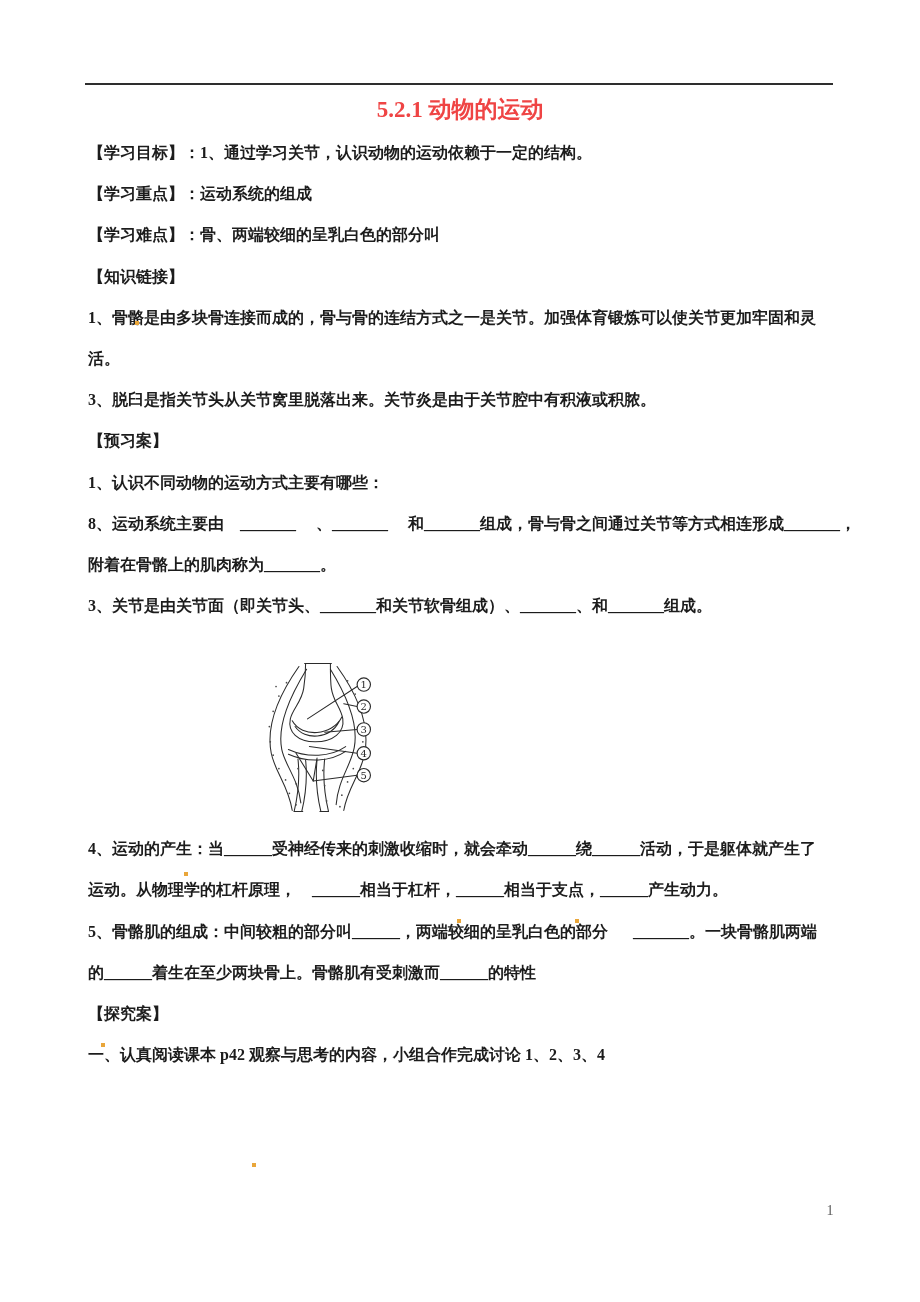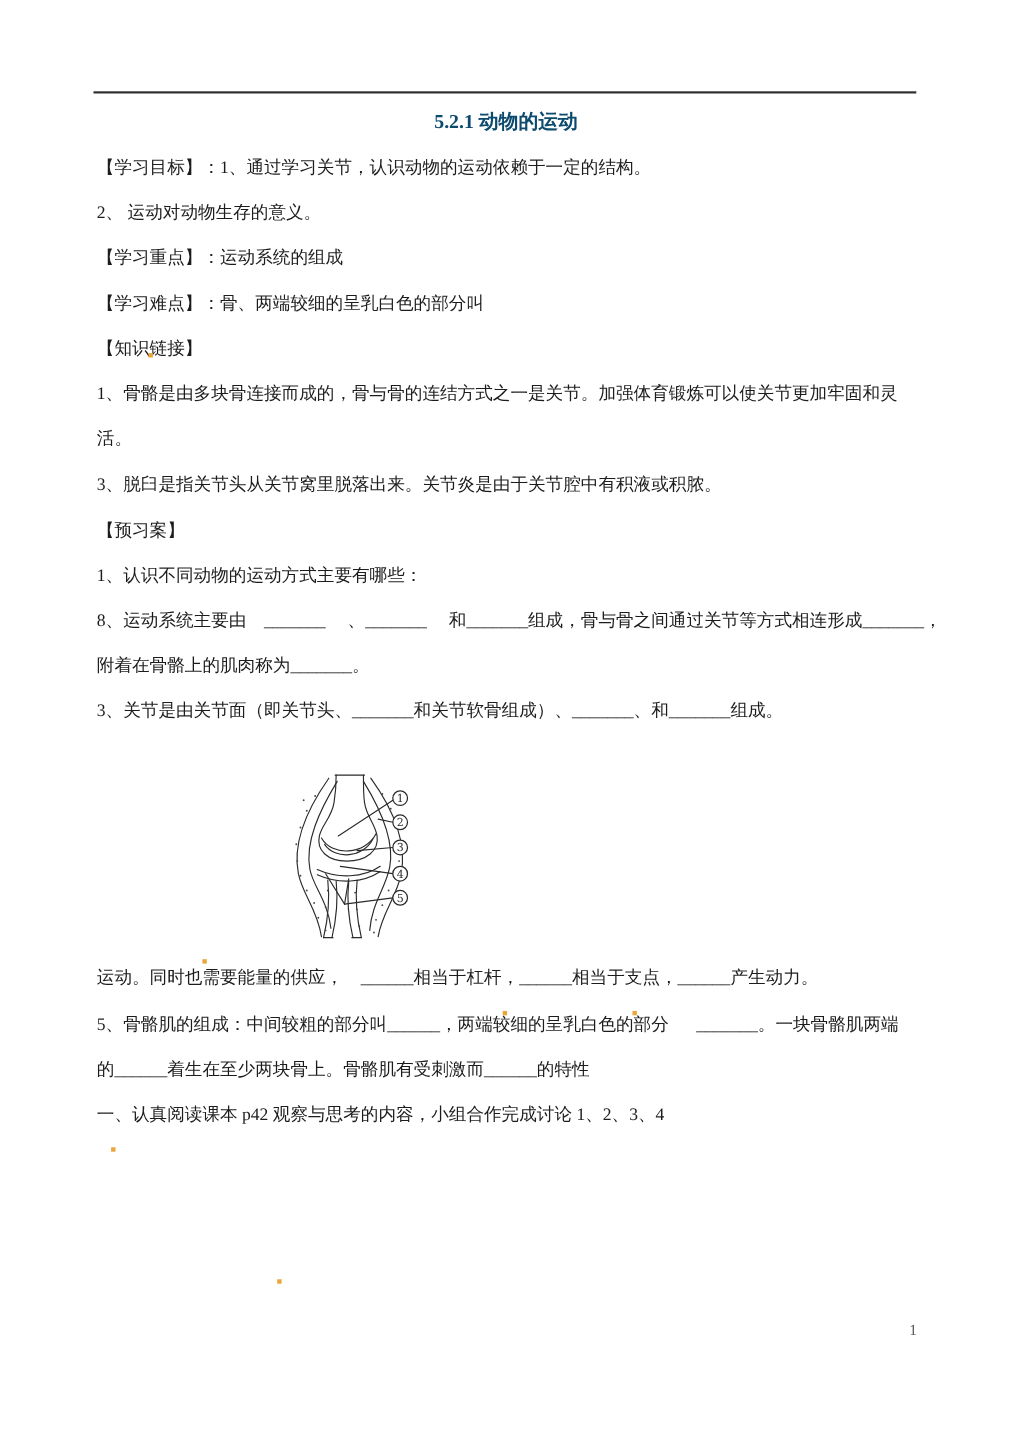--- a/index.html
+++ b/index.html
@@ -15,33 +15,34 @@
   .top-rule{
     margin:83px 87px 0 85px;
     border-top:2px solid #2e2e2e;
     height:0;
   }
   .doc-title{
     margin-top:11px;
     height:28px;
     line-height:28px;
     text-align:center;
-    font-size:18px;
+    font-size:23px;
     font-weight:bold;
-    color:#0c4a6e;
+    color:#ef4444;
     white-space:pre;
   }
   .content{
     margin:8px 80px 0 88px;
     font-size:16px;
   }
   .line{
     height:25.2px;
     line-height:25.2px;
     white-space:pre;
+    font-weight:bold;
   }
   .b{font-weight:bold;}
   .spacer{height:25.2px;}
   .diagram-wrap{
     margin:42px 0 20px 168px;
     height:156px;
   }
   .diagram-wrap svg{display:block;}
   .page-number{
     position:absolute;
@@ -66,21 +67,20 @@
 <body>
 
 <div class="page">
 
   <div class="top-rule"></div>
 
   <div class="doc-title">5.2.1 动物的运动</div>
 
   <div class="content">
     <p class="line">【学习目标】：1、通过学习关节，认识动物的运动依赖于一定的结构。</p>
-    <p class="line">2、 运动对动物生存的意义。</p>
     <p class="line">【学习重点】：运动系统的组成</p>
     <p class="line">【学习难点】：骨、两端较细的呈乳白色的部分叫</p>
 
     <p class="line">【知识链接】</p>
     <p class="line">1、骨骼是由多块骨连接而成的，骨与骨的连结方式之一是关节。加强体育锻炼可以使关节更加牢固和灵</p>
     <p class="line">活。</p>
     <p class="line">3、脱臼是指关节头从关节窝里脱落出来。关节炎是由于关节腔中有积液或积脓。</p>
 
     <p class="line">【预习案】</p>
     <p class="line">1、认识不同动物的运动方式主要有哪些：</p>
@@ -166,24 +166,26 @@
           <circle class="lbl" cx="113" cy="96" r="7"></circle>
           <text x="113" y="99.7" text-anchor="middle">4</text>
         </g>
         <g>
           <circle class="lbl" cx="113" cy="119" r="7"></circle>
           <text x="113" y="122.7" text-anchor="middle">5</text>
         </g>
       </svg>
     </div>
 
-    <p class="line">运动。同时也需要能量的供应，　______相当于杠杆，______相当于支点，______产生动力。</p>
+    <p class="line">4、运动的产生：当______受神经传来的刺激收缩时，就会牵动______绕______活动，于是躯体就产生了</p>
+    <p class="line">运动。从物理学的杠杆原理，　______相当于杠杆，______相当于支点，______产生动力。</p>
     <p class="line">5、骨骼肌的组成：中间较粗的部分叫______，两端较细的呈乳白色的部分叫ْ_______。一块骨骼肌两端</p>
     <p class="line">的______着生在至少两块骨上。骨骼肌有受刺激而______的特性</p>
 
+    <p class="line b">【探究案】</p>
     <p class="line">一、认真阅读课本 p42 观察与思考的内容，小组合作完成讨论 1、2、3、4</p>
     <div class="spacer"></div>
 
   </div>
 
   <span class="sdot" style="left:135px;top:321px;"></span>
   <span class="sdot" style="left:184px;top:872px;"></span>
   <span class="sdot" style="left:457px;top:919px;"></span>
   <span class="sdot" style="left:575px;top:919px;"></span>
   <span class="sdot" style="left:101px;top:1043px;"></span>

